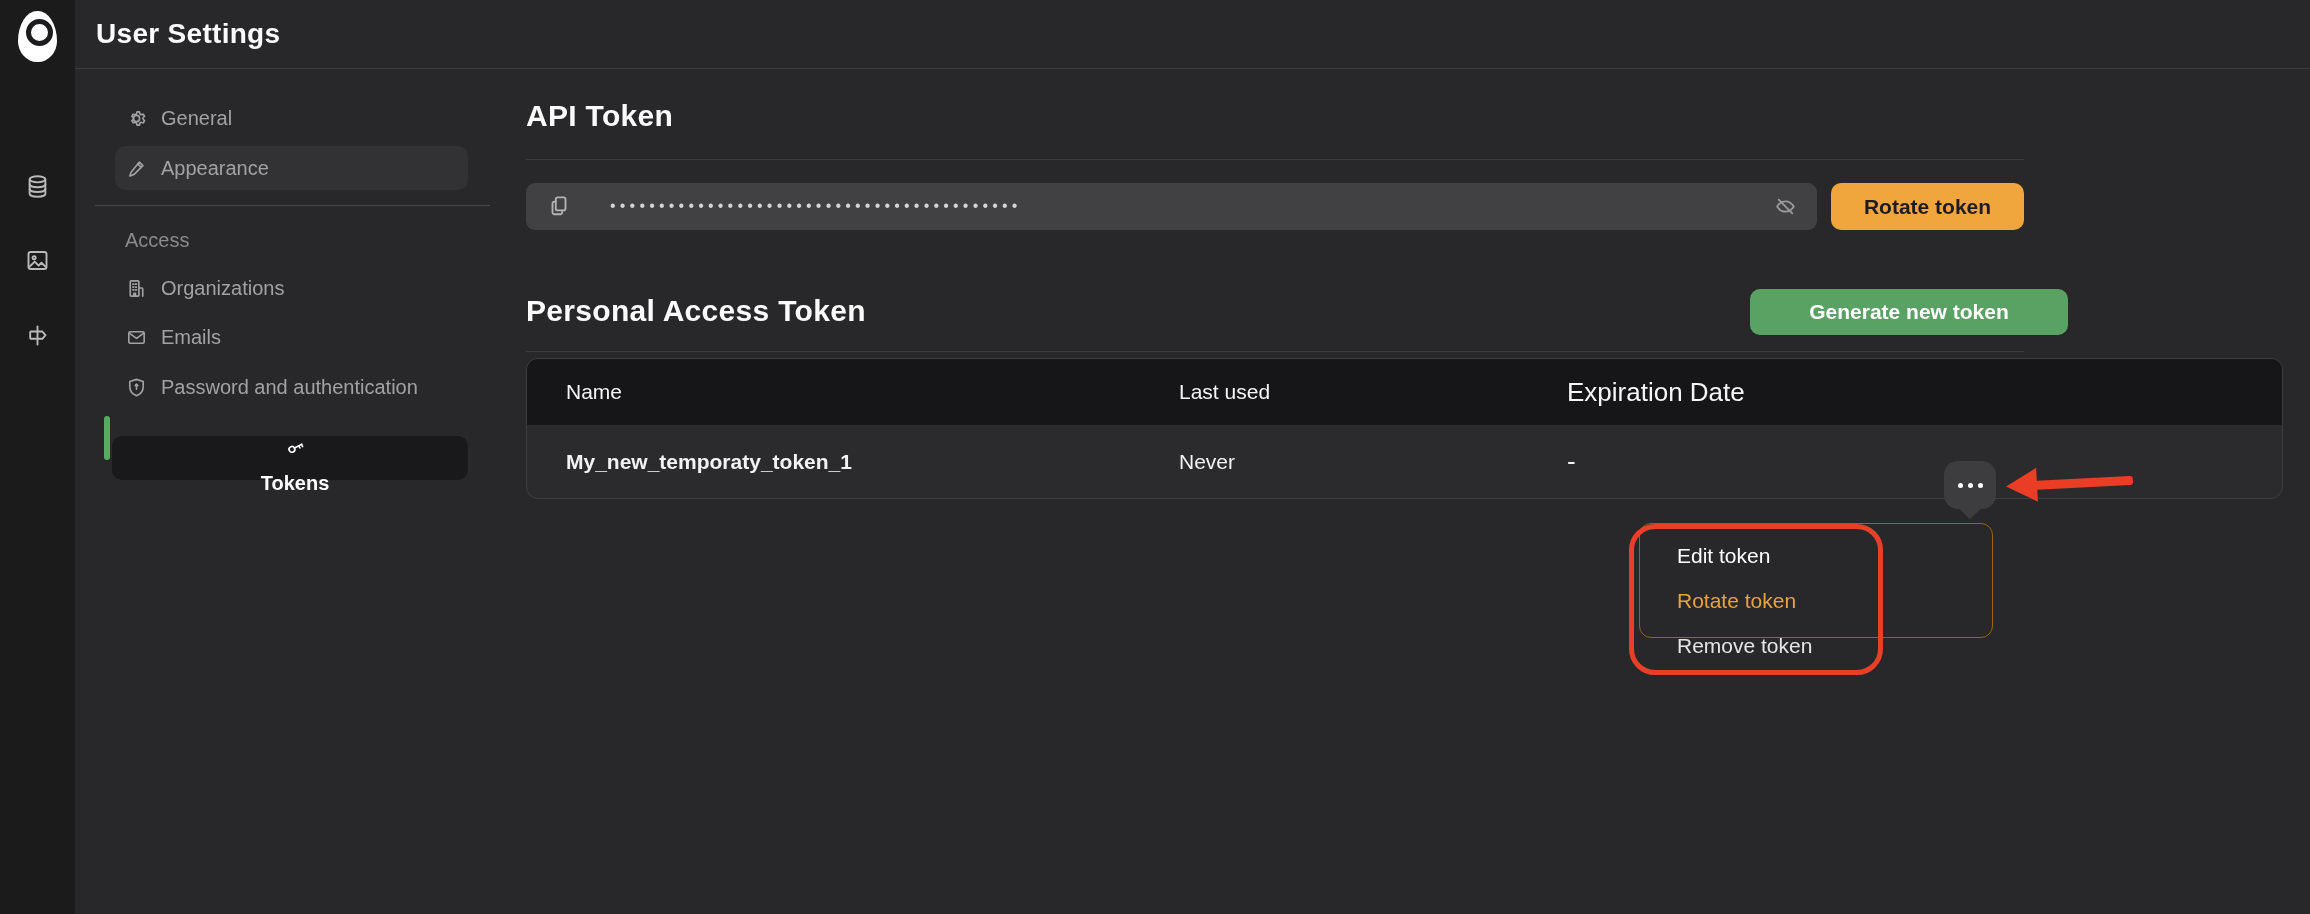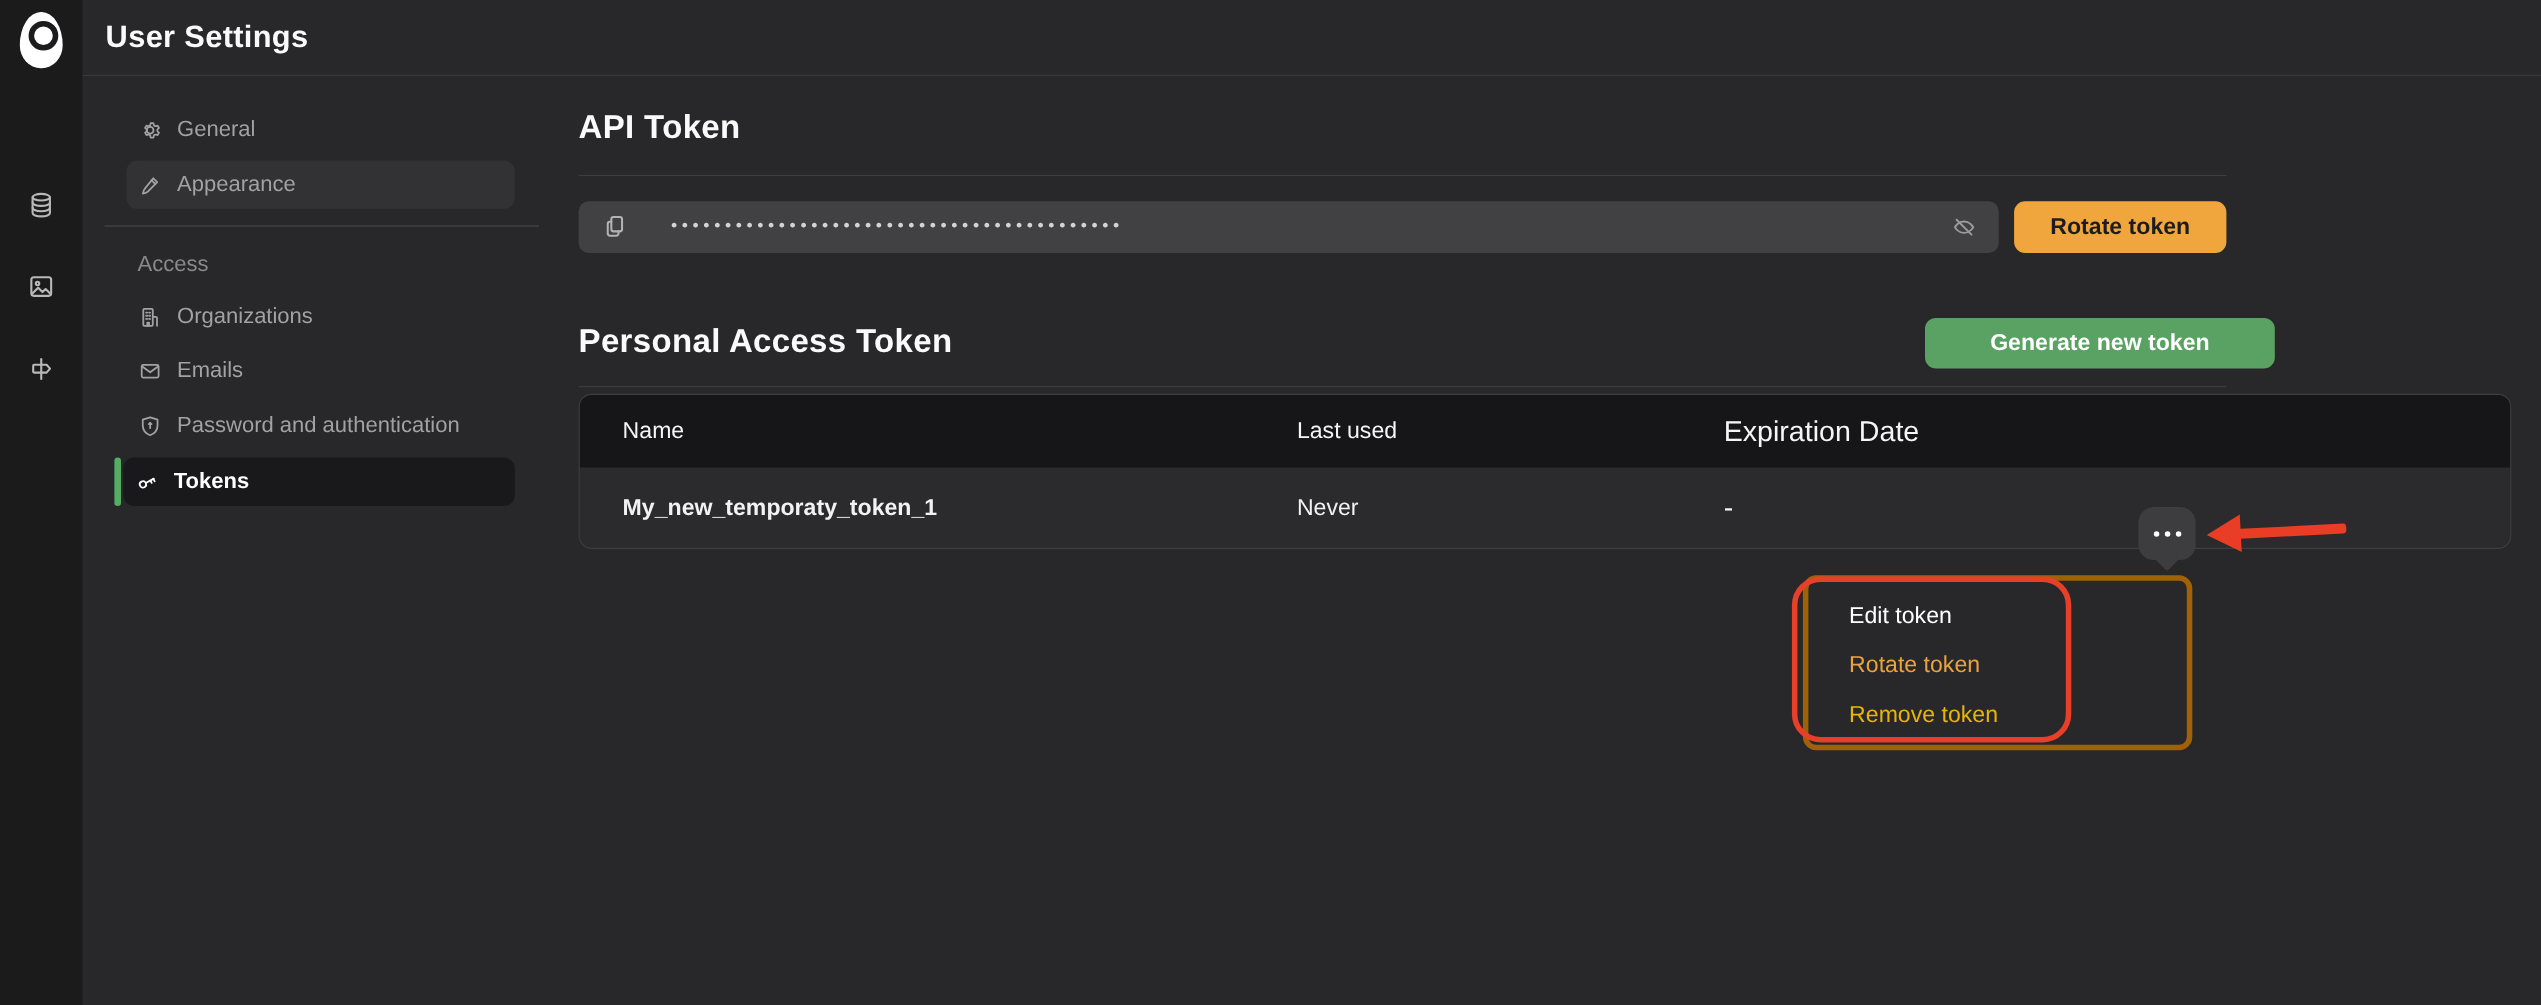--- a/index.html
+++ b/index.html
@@ -62,26 +62,26 @@
   .cell3{flex:1;font-size:26px;}
   #thead .cell1,#thead .cell2,#thead .cell3{color:#f5f5f5;}
   #tbody-row .cell1{font-weight:600;}
 
   #ellipsis-btn{left:1944px;top:461px;width:52px;height:48px;background:#3d3d40;border-radius:14px;
                 display:flex;align-items:center;justify-content:center;gap:5px;z-index:4;cursor:pointer;}
   #ellipsis-btn .dot{width:5px;height:5px;border-radius:50%;background:#ffffff;}
   #bubble-tail{left:1962px;top:500px;width:16px;height:16px;background:#3d3d40;transform:rotate(45deg);border-radius:2px;z-index:4;}
 
   
-  #dropdown{left:1639px;top:523px;width:354px;height:159px;background:#28282b;border:5px solid #a16207;
+  #dropdown{left:1639px;top:523px;width:354px;height:115px;background:#28282b;border:1px solid #a16207;
             border-radius:12px;box-sizing:border-box;z-index:3;padding:17px 0 0 37px;}
   .menu-item{height:30px;margin-bottom:15px;display:flex;align-items:center;font-size:21px;cursor:pointer;}
   .menu-item.plain{color:#ffffff;}
   .menu-item.warn{color:#e9a23c;}
-  .menu-item.danger{color:#eab308;}
+  .menu-item.danger{color:#e5e5e5;}
 
   
   #annotation-box{left:1629px;top:524px;width:254px;height:151px;border:5px solid #e83f28;border-radius:26px;
                   box-sizing:border-box;z-index:5;pointer-events:none;}
   #arrow{left:2006px;top:466px;width:130px;height:34px;z-index:6;transform:rotate(-3deg);pointer-events:none;}
   #arrow .head{position:absolute;left:0;top:0;width:0;height:0;
                border-top:17px solid transparent;border-bottom:17px solid transparent;border-right:31px solid #ea3d25;}
   #arrow .shaft{position:absolute;left:28px;top:13px;width:99px;height:9px;background:#ea3d25;border-radius:3px;}
 </style>
 </head>
@@ -169,21 +169,21 @@
     <svg viewBox="0 0 24 24">
         <path d="M12 3.5l7 2.3v5.4c0 4.4-2.9 7.7-7 9.3-4.1-1.6-7-4.9-7-9.3V5.8z"></path>
         <path d="M12 13.8V8.8"></path>
         <path d="M10.7 10L12 8.7 13.3 10"></path>
       </svg>
   </span>
   <span>Password and authentication</span>
 </div>
 
 <div id="active-bar" class="abs"></div>
-<div class="abs nav-item active" style="top:416px;">
+<div class="abs nav-item active" style="top:436px;flex-direction:column;">
   <span class="ic">
     <svg viewBox="0 0 24 24">
         <g transform="rotate(-28 12 12)">
           <circle cx="7.8" cy="12" r="3"></circle>
           <path d="M10.8 12h8.7"></path>
           <path d="M15.8 12v2.6"></path>
           <path d="M19 12v2.6"></path>
         </g>
       </svg>
   </span>

